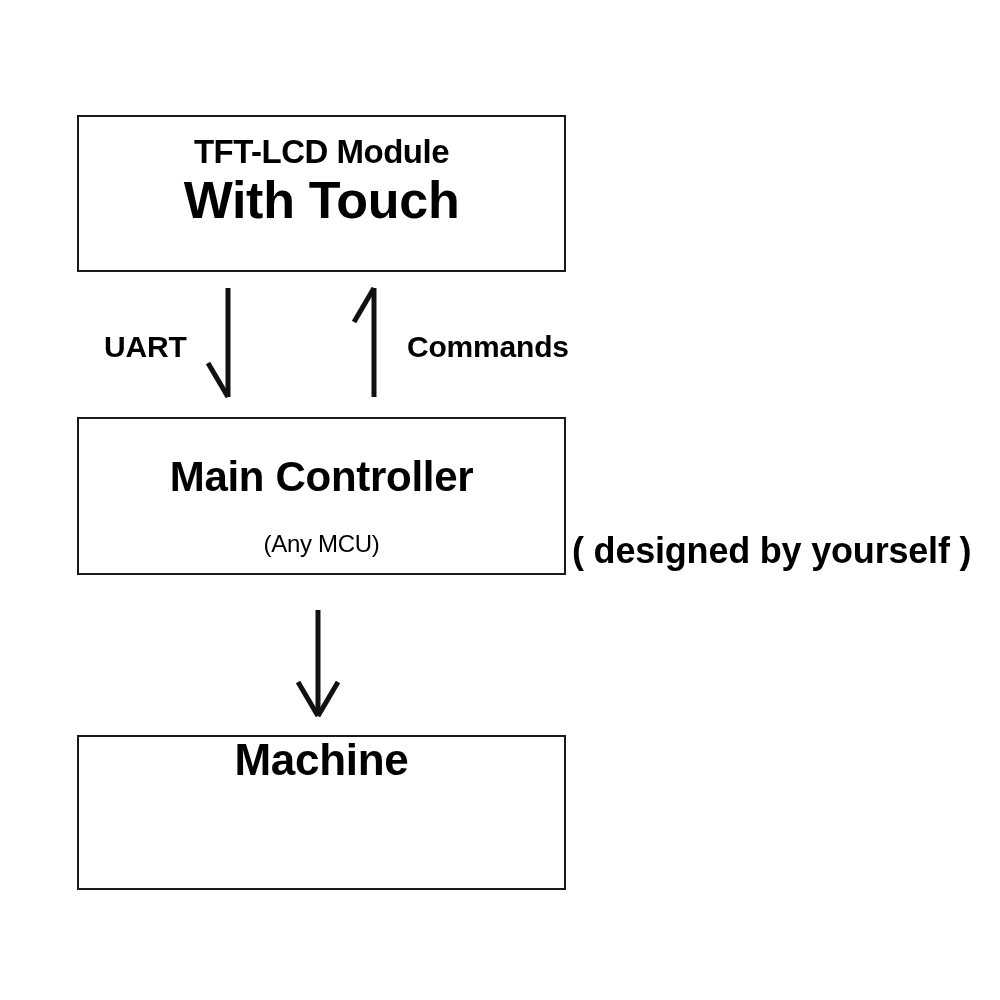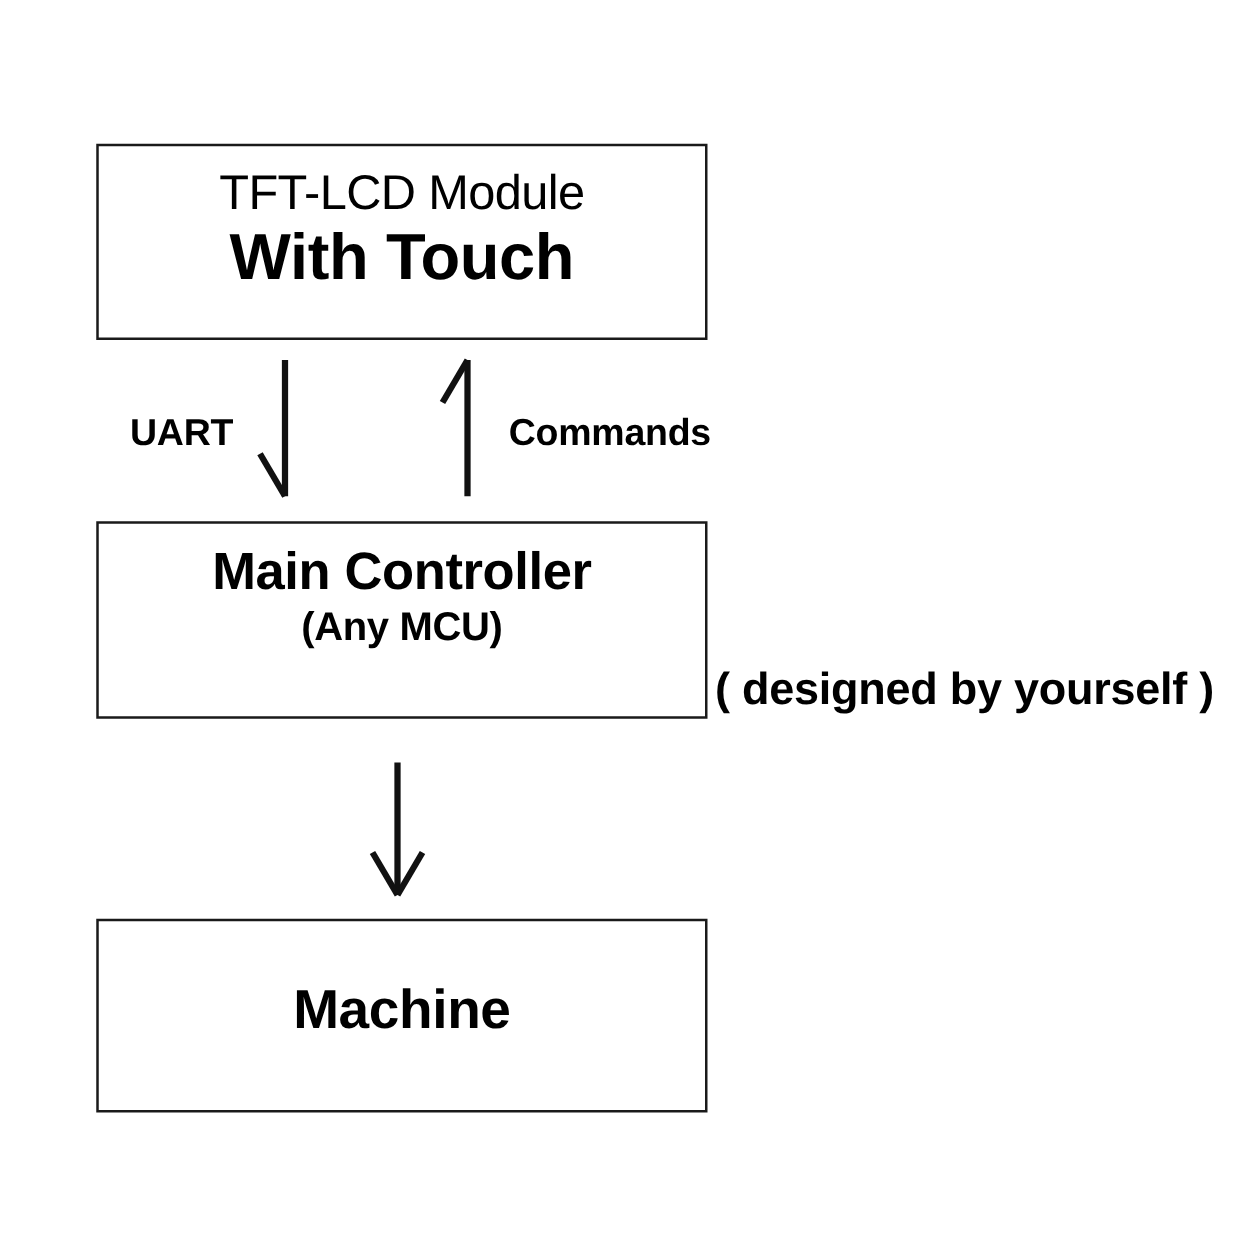--- a/index.html
+++ b/index.html
@@ -35,68 +35,68 @@
   
   #box-display {
     left: 77px;
     top: 115px;
     width: 489px;
     height: 157px;
     justify-content: flex-start;
     padding-top: 18px;
   }
   #box-display .line-1 {
-    font-size: 39px;
-    font-weight: 400;
+    font-size: 33px;
+    font-weight: 700;
     line-height: 1.05;
     letter-spacing: -0.5px;
     white-space: nowrap;
   }
   #box-display .line-2 {
     font-size: 52px;
     font-weight: 700;
     line-height: 1.1;
     letter-spacing: -0.3px;
     white-space: nowrap;
     margin-top: 2px;
   }
 
   
   #box-controller {
     left: 77px;
     top: 417px;
     width: 489px;
     height: 158px;
     justify-content: flex-start;
-    padding-top: 16px;
+    padding-top: 36px;
+    gap: 12px;
   }
   #box-controller .line-1 {
     font-size: 42px;
     font-weight: 700;
     line-height: 1.05;
     letter-spacing: -0.3px;
     white-space: nowrap;
   }
   #box-controller .line-2 {
-    font-size: 32px;
-    font-weight: 700;
+    font-size: 24px;
+    font-weight: 400;
     line-height: 1.1;
     letter-spacing: -0.3px;
     white-space: nowrap;
-    margin-top: 5px;
+    margin-top: 20px;
   }
 
   
   #box-machine {
     left: 77px;
     top: 735px;
     width: 489px;
     height: 155px;
     justify-content: flex-start;
-    padding-top: 48px;
   }
   #box-machine .line-1 {
     font-size: 44px;
     font-weight: 700;
     line-height: 1.05;
     letter-spacing: -0.3px;
     white-space: nowrap;
   }
 
   

